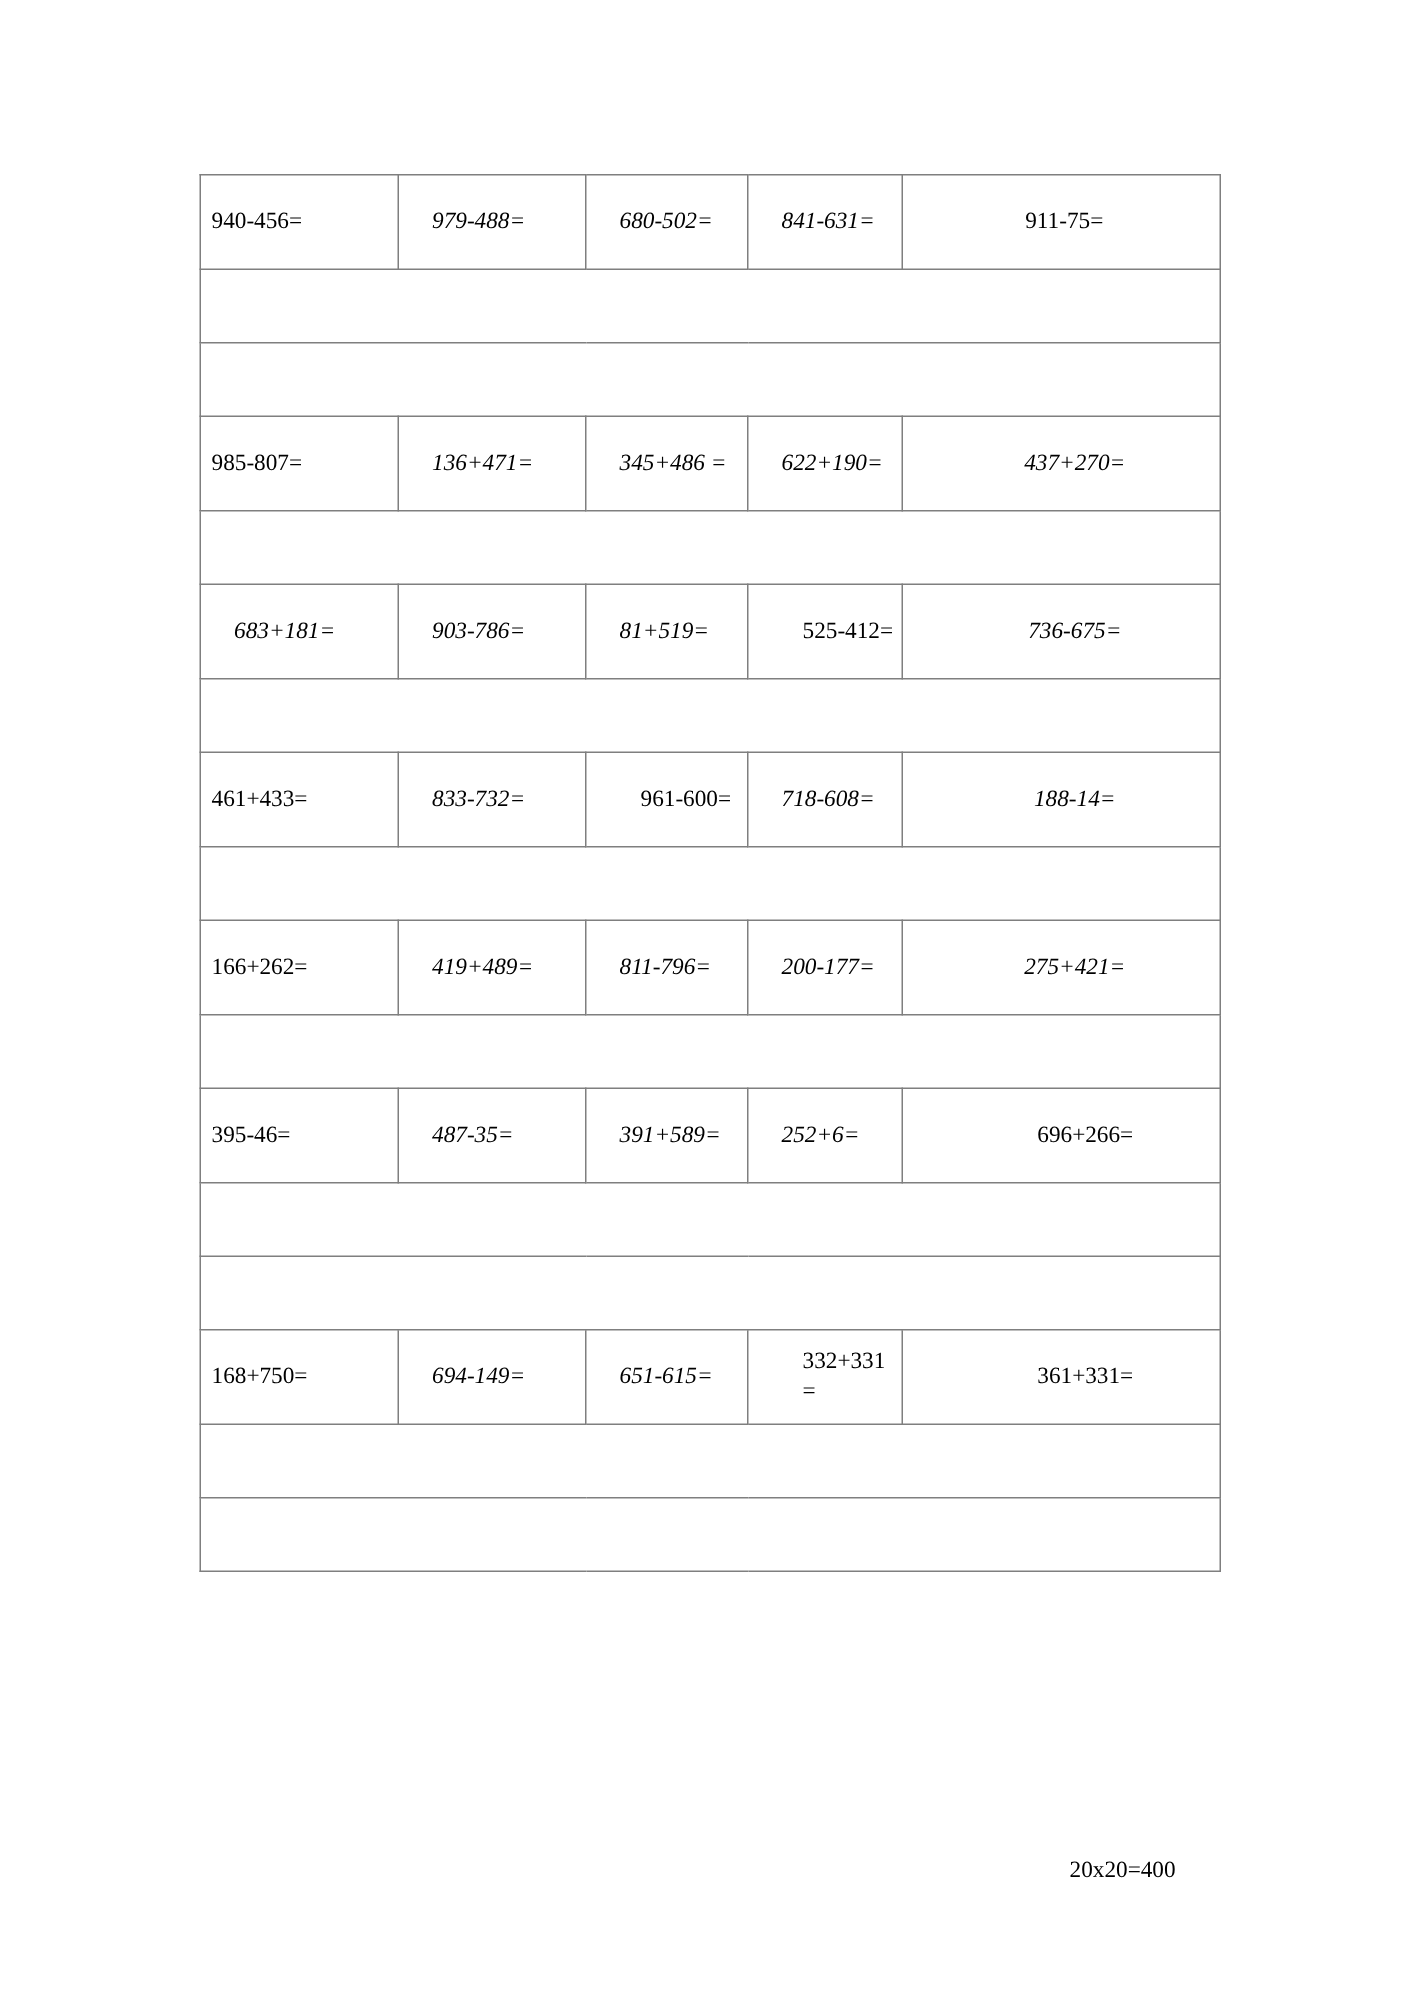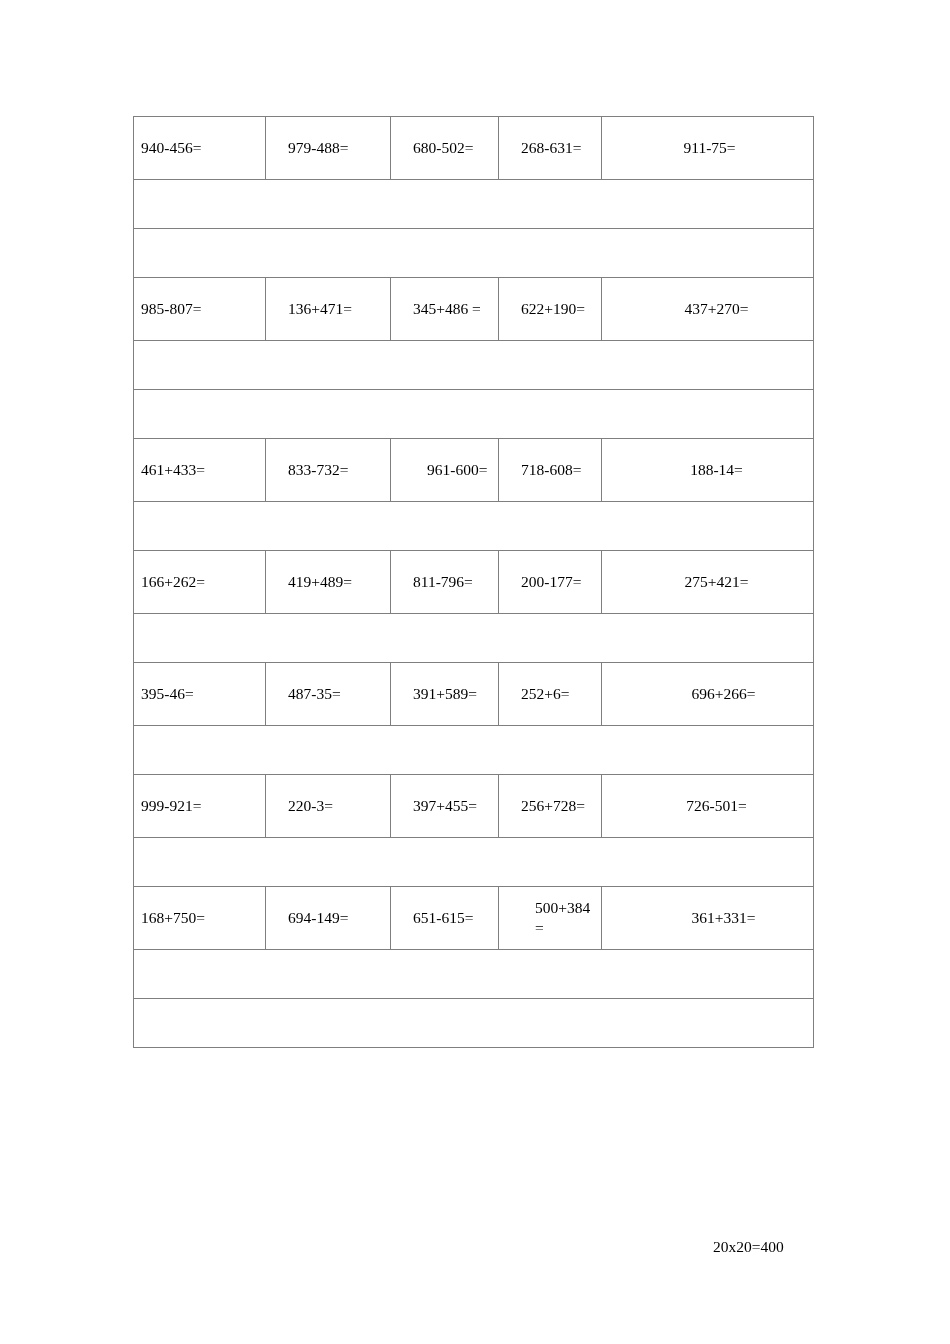--- a/index.html
+++ b/index.html
@@ -58,21 +58,21 @@
     word-break: break-word;
   }
 
   
   .c1 .cell-inner { padding-left: 7px; }
   .c2 .cell-inner { padding-left: 8px; }
   .c3 .cell-inner { padding-left: 8px; }
   .c4 .cell-inner { padding-left: 9px; }
   .c5 .cell-inner { padding-left: 8px; text-align: center; }
 
-  .indent-sm .cell-inner { padding-left: 22px; }
+  .indent-sm .cell-inner { padding-left: 22px; font-style: italic; }
   .indent-md .cell-inner { padding-left: 36px; }
   .indent-lg .cell-inner { padding-left: 74px; }
 
   .footer-note {
     position: absolute;
     left: 713px;
     top: 1238px;
     font-size: 15.5px;
     line-height: 1.2;
     color: #000000;
@@ -99,21 +99,21 @@
         <td class="c1">
             <span class="cell-inner">940-456=</span>
           </td>
         <td class="c2 indent-sm">
             <span class="cell-inner">979-488=</span>
           </td>
         <td class="c3 indent-sm">
             <span class="cell-inner">680-502=</span>
           </td>
         <td class="c4 indent-sm">
-            <span class="cell-inner">268-631=</span>
+            <span class="cell-inner">841-631=</span>
           </td>
         <td class="c5">
             <span class="cell-inner">911-75=</span>
           </td>
       </tr>
       <tr class="answer-row">
         <td colspan="5">
             <span class="cell-inner"></span>
           </td>
       </tr>
@@ -140,20 +140,37 @@
         <td class="c5 indent-sm">
             <span class="cell-inner">437+270=</span>
           </td>
       </tr>
       <tr class="answer-row">
         <td colspan="5">
             <span class="cell-inner"></span>
           </td>
       </tr>
 
+      <tr class="problem-row">
+        <td class="c1 indent-sm">
+            <span class="cell-inner">683+181=</span>
+          </td>
+        <td class="c2 indent-sm">
+            <span class="cell-inner">903-786=</span>
+          </td>
+        <td class="c3 indent-sm">
+            <span class="cell-inner">81+519=</span>
+          </td>
+        <td class="c4 indent-md">
+            <span class="cell-inner">525-412=</span>
+          </td>
+        <td class="c5 indent-sm">
+            <span class="cell-inner">736-675=</span>
+          </td>
+      </tr>
       <tr class="answer-row">
         <td colspan="5">
             <span class="cell-inner"></span>
           </td>
       </tr>
 
       <tr class="problem-row">
         <td class="c1">
             <span class="cell-inner">461+433=</span>
           </td>
@@ -215,55 +232,38 @@
         <td class="c5 indent-md">
             <span class="cell-inner">696+266=</span>
           </td>
       </tr>
       <tr class="answer-row">
         <td colspan="5">
             <span class="cell-inner"></span>
           </td>
       </tr>
 
-      <tr class="problem-row">
-        <td class="c1">
-            <span class="cell-inner">999-921=</span>
-          </td>
-        <td class="c2 indent-sm">
-            <span class="cell-inner">220-3=</span>
-          </td>
-        <td class="c3 indent-sm">
-            <span class="cell-inner">397+455=</span>
-          </td>
-        <td class="c4 indent-sm">
-            <span class="cell-inner">256+728=</span>
-          </td>
-        <td class="c5 indent-sm">
-            <span class="cell-inner">726-501=</span>
-          </td>
-      </tr>
       <tr class="answer-row">
         <td colspan="5">
             <span class="cell-inner"></span>
           </td>
       </tr>
 
       <tr class="problem-row">
         <td class="c1">
             <span class="cell-inner">168+750=</span>
           </td>
         <td class="c2 indent-sm">
             <span class="cell-inner">694-149=</span>
           </td>
         <td class="c3 indent-sm">
             <span class="cell-inner">651-615=</span>
           </td>
         <td class="c4 indent-md">
-            <span class="cell-inner">500+384 =</span>
+            <span class="cell-inner">332+331 =</span>
           </td>
         <td class="c5 indent-md">
             <span class="cell-inner">361+331=</span>
           </td>
       </tr>
       <tr class="answer-row">
         <td colspan="5">
             <span class="cell-inner"></span>
           </td>
       </tr>

